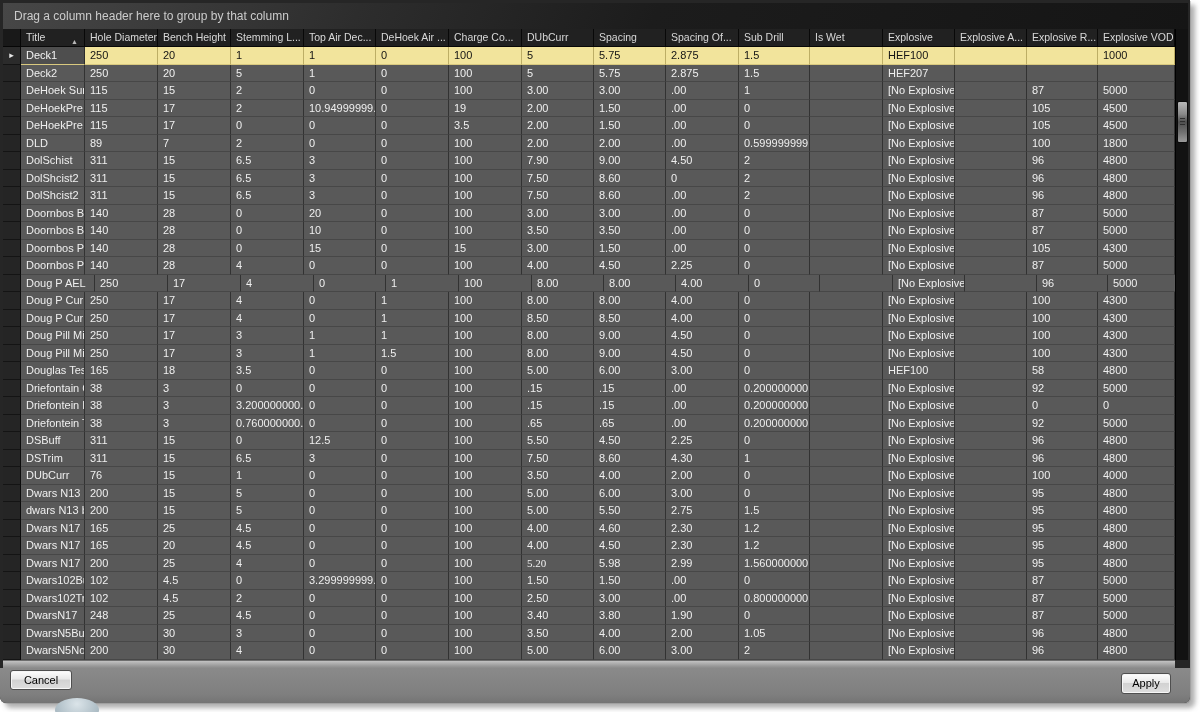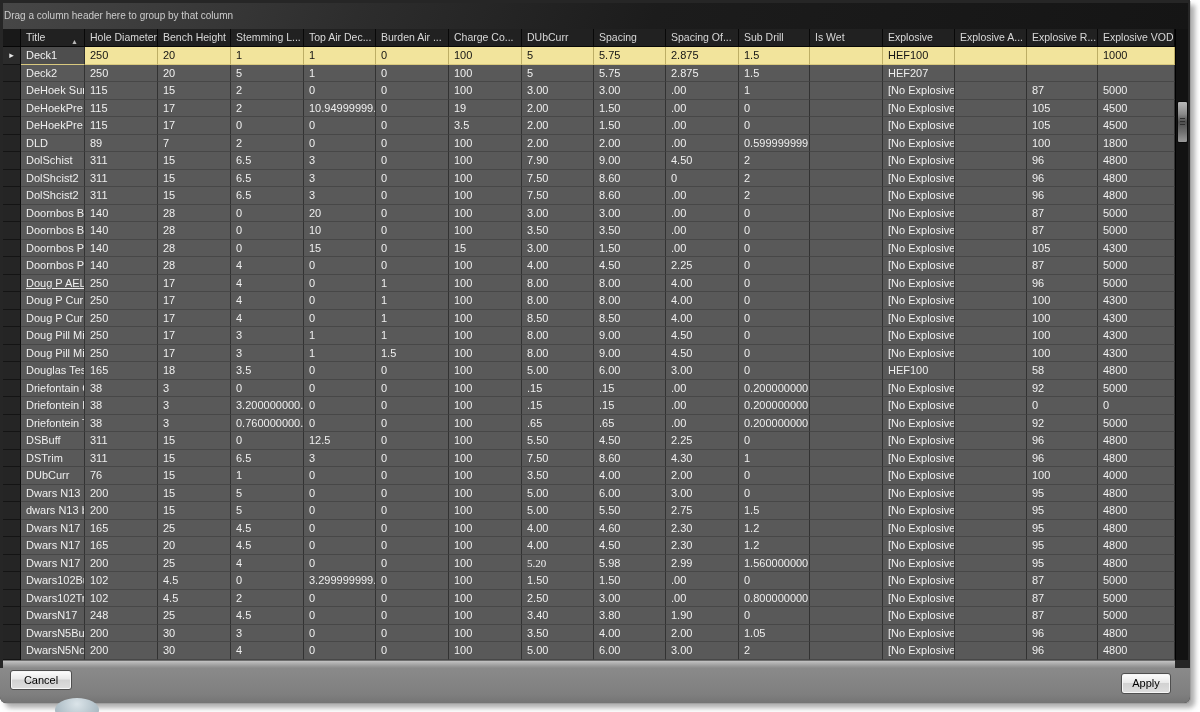--- a/index.html
+++ b/index.html
@@ -7,21 +7,21 @@
               font-family:"Liberation Sans", sans-serif; position:relative; }
 
   .window { position:absolute; left:0; top:0; width:1190px; height:703px;
             background:#262626; border-radius:0 0 6px 6px;
             box-shadow:5px 5px 5px rgba(110,110,110,.55), 1px 1px 0 rgba(160,160,160,.4);
             overflow:hidden; }
 
   
   .group-panel { position:absolute; left:3px; top:3px; width:1185px; height:26px;
                  background:linear-gradient(115deg,#474747 0%,#2d2d2d 30%,#1c1c1c 55%,#151515 100%);
-                 color:#cccccc; font-size:10px; line-height:26px; padding-left:1px;
+                 color:#cccccc; font-size:12px; line-height:26px; padding-left:11px;
                  white-space:nowrap; }
 
   
   .header-row { position:absolute; left:3px; top:29px; width:1172px; height:18px;
                 display:flex; background:#1f1f1f; }
   .hind { width:18px; height:18px; background:#191919; border-right:1px solid #060606;
           border-bottom:1px solid #060606; flex:none; }
   .hcell { height:18px; background:#212121; color:#d8d8d8; font-size:10.5px;
            line-height:17px; padding-left:5px; border-right:1px solid #080808;
            border-bottom:1px solid #080808; white-space:nowrap; overflow:hidden;
@@ -79,21 +79,21 @@
 
   <div class="group-panel">Drag a column header here to group by that column</div>
 
   <div class="header-row">
     <div class="hind"></div>
   <div class="hcell" style="width: 64px;"><span>Title</span><span class="sort">▲</span></div>
       <div class="hcell" style="width: 73px;"><span>Hole Diameter</span></div>
       <div class="hcell" style="width: 73px;"><span>Bench Height</span></div>
       <div class="hcell" style="width: 73px;"><span>Stemming L...</span></div>
       <div class="hcell" style="width: 72px;"><span>Top Air Dec...</span></div>
-      <div class="hcell" style="width: 73px;"><span>Burden Air ...</span></div>
+      <div class="hcell" style="width: 73px;"><span>DeHoek Air ...</span></div>
       <div class="hcell" style="width: 73px;"><span>Charge Co...</span></div>
       <div class="hcell" style="width: 72px;"><span>DUbCurr</span></div>
       <div class="hcell" style="width: 72px;"><span>Spacing</span></div>
       <div class="hcell" style="width: 73px;"><span>Spacing Of...</span></div>
       <div class="hcell" style="width: 71px;"><span>Sub Drill</span></div>
       <div class="hcell" style="width: 73px;"><span>Is Wet</span></div>
       <div class="hcell" style="width: 72px;"><span>Explosive</span></div>
       <div class="hcell" style="width: 72px;"><span>Explosive A...</span></div>
       <div class="hcell" style="width: 71px;"><span>Explosive R...</span></div>
       <div class="hcell" style="width: 77px;"><span>Explosive VOD</span></div>
@@ -342,21 +342,21 @@
         <div class="cell" style="width: 73px;">2.25</div>
         <div class="cell" style="width: 71px;">0</div>
         <div class="cell" style="width: 73px;"></div>
         <div class="cell" style="width: 72px;">[No Explosives]</div>
         <div class="cell" style="width: 72px;"></div>
         <div class="cell" style="width: 71px;">87</div>
         <div class="cell" style="width: 77px;">5000</div>
       </div>
       <div class="row">
         <div class="ind"></div>
-        <div class="cell" style="width: 64px; text-decoration: underline;">Doug P AEL</div>
+        <div class="cell" style="width: 74px;">Doug P AEL</div>
         <div class="cell" style="width: 73px;">250</div>
         <div class="cell" style="width: 73px;">17</div>
         <div class="cell" style="width: 73px;">4</div>
         <div class="cell" style="width: 72px;">0</div>
         <div class="cell" style="width: 73px;">1</div>
         <div class="cell" style="width: 73px;">100</div>
         <div class="cell" style="width: 72px;">8.00</div>
         <div class="cell" style="width: 72px;">8.00</div>
         <div class="cell" style="width: 73px;">4.00</div>
         <div class="cell" style="width: 71px;">0</div>

